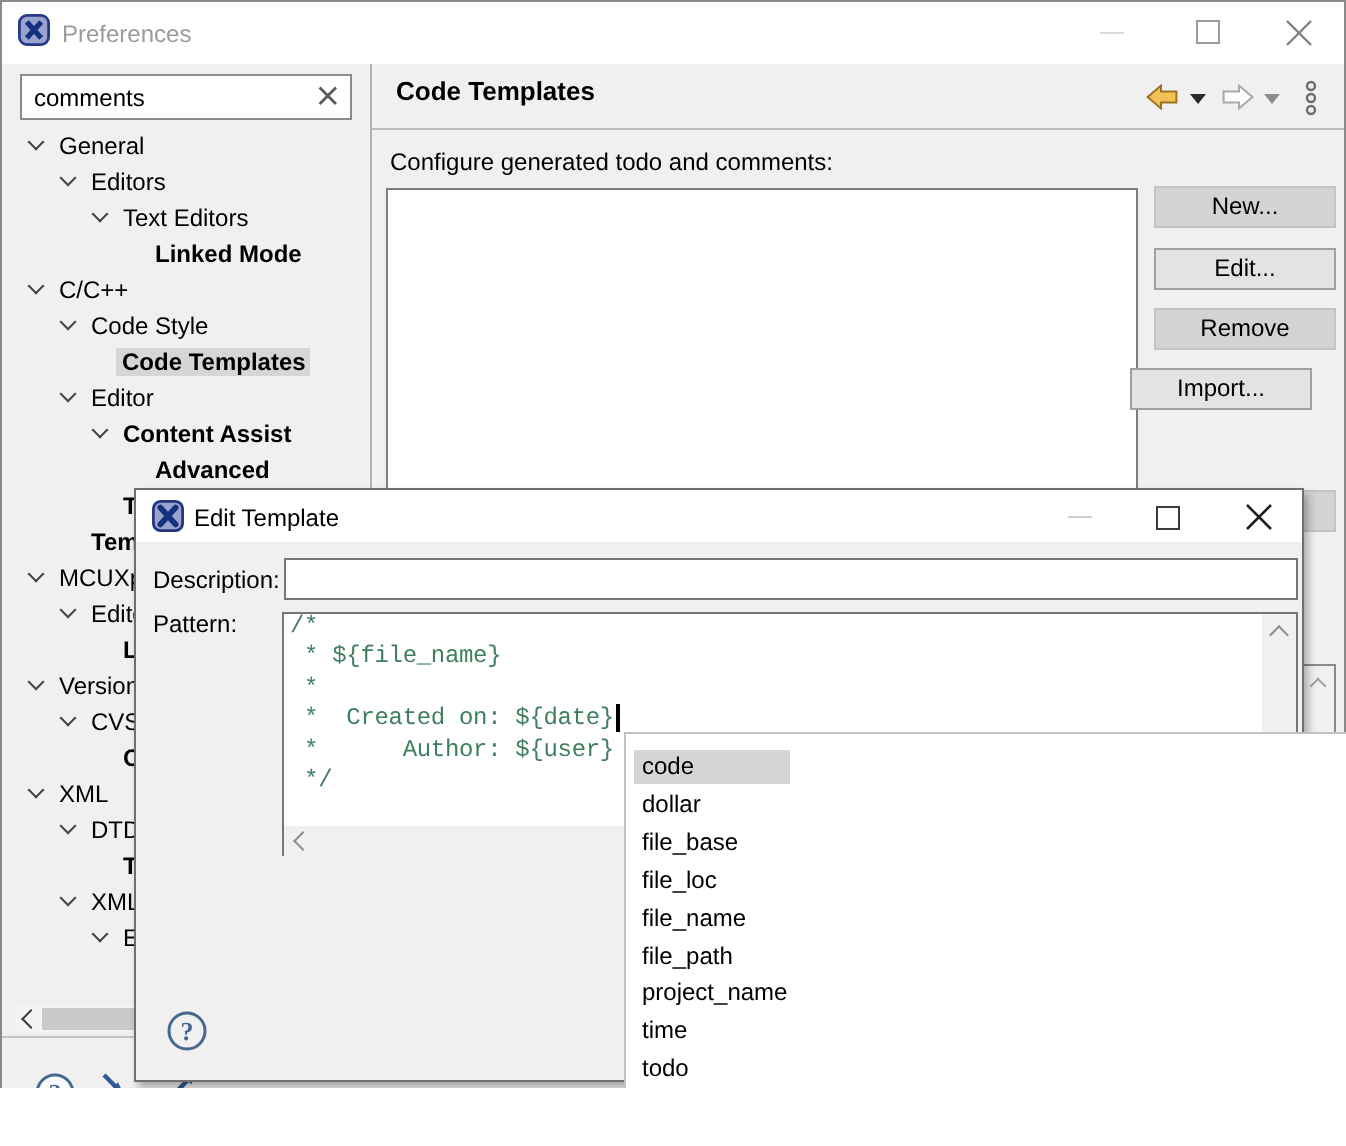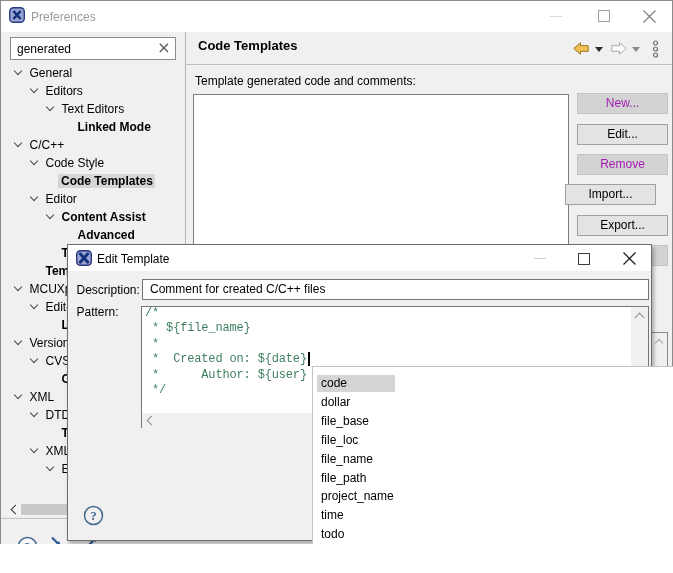--- a/index.html
+++ b/index.html
@@ -14,41 +14,41 @@
 .ch{transform:rotate(-45deg)}          
 .cl{transform:rotate(135deg)}          
 .cu{transform:rotate(-135deg)}         
 .gray{border-color:#a3a3a3}
 .sgray{border-color:#8f8f8f}
 .row{position:absolute;height:18px;line-height:18px;white-space:nowrap}
 .b{font-weight:bold}
 .sel{background:#d6d6d6;padding:0 2px 0 3px}
 .btn{position:absolute;width:91px;height:21px;background:#e3e3e3;border:1px solid #a0a0a0;
      text-align:center;line-height:19px;box-sizing:border-box}
-.btn.dis{background:#d3d3d3;border-color:#c3c3c3;color:#a21caf}
+.btn.dis{background:#d3d3d3;border-color:#c3c3c3;color:#000000}
 .tri{position:absolute;width:0;height:0;border-left:4px solid transparent;border-right:4px solid transparent;border-top:5px solid #2a2a2a}
 </style>
 </head>
 <body>
 <div id="w">
 
 <div class="abs" style="left:0;top:0;width:673px;height:32px;background:#fff"></div>
 <svg class="abs" style="left:9px;top:7px" width="16" height="16">
   <rect x="0.7" y="0.7" width="14.6" height="14.6" rx="3.8" fill="#9aa3cf" stroke="#283a85" stroke-width="1.4"></rect>
   <path d="M4.4 4 L11.6 12 M11.6 4 L4.4 12" stroke="#14317e" stroke-width="2.6"></path>
 </svg>
 <div class="abs" style="left:31px;top:10px;color:#9b9b9b">Preferences</div>
 <div class="abs" style="left:550px;top:16px;width:12px;height:1px;background:#d9d9d9"></div>
 <div class="abs" style="left:598px;top:10px;width:10px;height:10px;border:1px solid #9c9c9c"></div>
 <svg class="abs" style="left:643px;top:10px" width="13" height="13">
   <path d="M0.5 0.5 L12.5 12.5 M12.5 0.5 L0.5 12.5" stroke="#7f7f7f" stroke-width="1.2"></path>
 </svg>
 
 <div class="abs" style="left:10px;top:37px;width:166px;height:23px;background:#fff;border:1px solid #8a8a8a;box-sizing:border-box"></div>
-<div class="abs" style="left:17px;top:42px">generated</div>
+<div class="abs" style="left:17px;top:42px">comments</div>
 <svg class="abs" style="left:159px;top:43px" width="10" height="10">
   <path d="M0.8 0.8 L9 9 M9 0.8 L0.8 9" stroke="#5a5a5a" stroke-width="1.4"></path>
 </svg>
 
 <div class="abs" style="left:0;top:0;width:182px;height:573px;overflow:hidden">
   <i class="cv" style="left:14.5px;top:67.5px"></i>
       <div class="row" style="left:29.5px;top:64px">General</div>
   <i class="cv" style="left:30.5px;top:85.5px"></i>
       <div class="row" style="left:45.5px;top:82px">Editors</div>
   <i class="cv" style="left:46.5px;top:103.5px"></i>
@@ -122,29 +122,28 @@
   <path d="M15.2 6.5 L8.5 0.8 V3.7 H0.8 V9.3 H8.5 V12.2 Z" fill="#fdfdfd" stroke="#a8a8a8" stroke-width="1"></path>
 </svg>
 <div class="tri" style="left:632px;top:47px;border-top-color:#8b8b8b"></div>
 
 <svg class="abs" style="left:652px;top:40px" width="8" height="19">
   <circle cx="3.5" cy="3" r="2" fill="none" stroke="#6e6e6e" stroke-width="1.2"></circle>
   <circle cx="3.5" cy="9" r="2" fill="none" stroke="#6e6e6e" stroke-width="1.2"></circle>
   <circle cx="3.5" cy="15" r="2" fill="none" stroke="#6e6e6e" stroke-width="1.2"></circle>
 </svg>
 <div class="abs" style="left:186px;top:64px;width:487px;height:1px;background:#bdbdbd"></div>
-<div class="abs" style="left:195px;top:74px">Template generated code and comments:</div>
+<div class="abs" style="left:195px;top:74px">Configure generated todo and comments:</div>
 
 <div class="abs" style="left:193px;top:94px;width:376px;height:166px;background:#fff;border:1px solid #7e7e7e;box-sizing:border-box;overflow:hidden"></div>
 
 <div class="btn dis" style="left:577px;top:93px">New...</div>
 <div class="btn" style="left:577px;top:123.5px">Edit...</div>
 <div class="btn dis" style="left:577px;top:154px">Remove</div>
 <div class="btn" style="left:565px;top:184px">Import...</div>
-<div class="btn" style="left:577px;top:214.5px">Export...</div>
 <div class="btn dis" style="left:577px;top:245px">Export All...</div>
 
 <div class="abs" style="left:193px;top:332px;width:475px;height:160px;background:#fff;border:1px solid #8a8a8a;box-sizing:border-box"></div>
 <div class="abs" style="left:651px;top:333px;width:16px;height:157px;background:#f0f0f0"></div>
 <i class="cu gray" style="left:656px;top:340px;width:5px;height:5px"></i>
 
 <div class="winborder"></div>
 
 <div class="abs" style="left:67px;top:244px;width:585px;height:297px;background:#f0f0f0;border:1px solid #6f6f6f;box-shadow:2px 3px 4px rgba(0,0,0,0.3);z-index:10;box-sizing:border-box;overflow:hidden">
   <div class="abs" style="left:0;top:0;width:584px;height:26px;background:#fff"></div>
@@ -154,21 +153,20 @@
   </svg>
   <div class="abs" style="left:29px;top:7px">Edit Template</div>
   <div class="abs" style="left:466px;top:13px;width:12px;height:1px;background:#cfcfcf"></div>
   <div class="abs" style="left:510px;top:7.5px;width:10px;height:10px;border:1px solid #3d3d3d"></div>
   <svg class="abs" style="left:555px;top:7px" width="13" height="13">
     <path d="M0.5 0.5 L12.5 12.5 M12.5 0.5 L0.5 12.5" stroke="#1f1f1f" stroke-width="1.3"></path>
   </svg>
 
   <div class="abs" style="left:8.5px;top:38px">Description:</div>
   <div class="abs" style="left:73.5px;top:33.5px;width:507px;height:21.5px;background:#fff;border:1px solid #767676;box-sizing:border-box"></div>
-  <div class="abs" style="left:82px;top:37px">Comment for created C/C++ files</div>
 
   <div class="abs" style="left:8.5px;top:60px">Pattern:</div>
   <div class="abs" style="left:73px;top:60.5px;width:507.5px;height:122.5px;background:#fff;border:1px solid #767676;box-sizing:border-box"></div>
   <pre class="abs" style="left:77px;top:60.5px;margin:0;font-family:'Liberation Mono',monospace;font-size:12px;line-height:15.5px;letter-spacing:-0.16px;color:#3f7f5f">/*
  * ${file_name}
  *
  *  Created on: ${date}
  *      Author: ${user}
  */</pre>
   <div class="abs" style="left:239.5px;top:107px;width:2px;height:14px;background:#000"></div>

